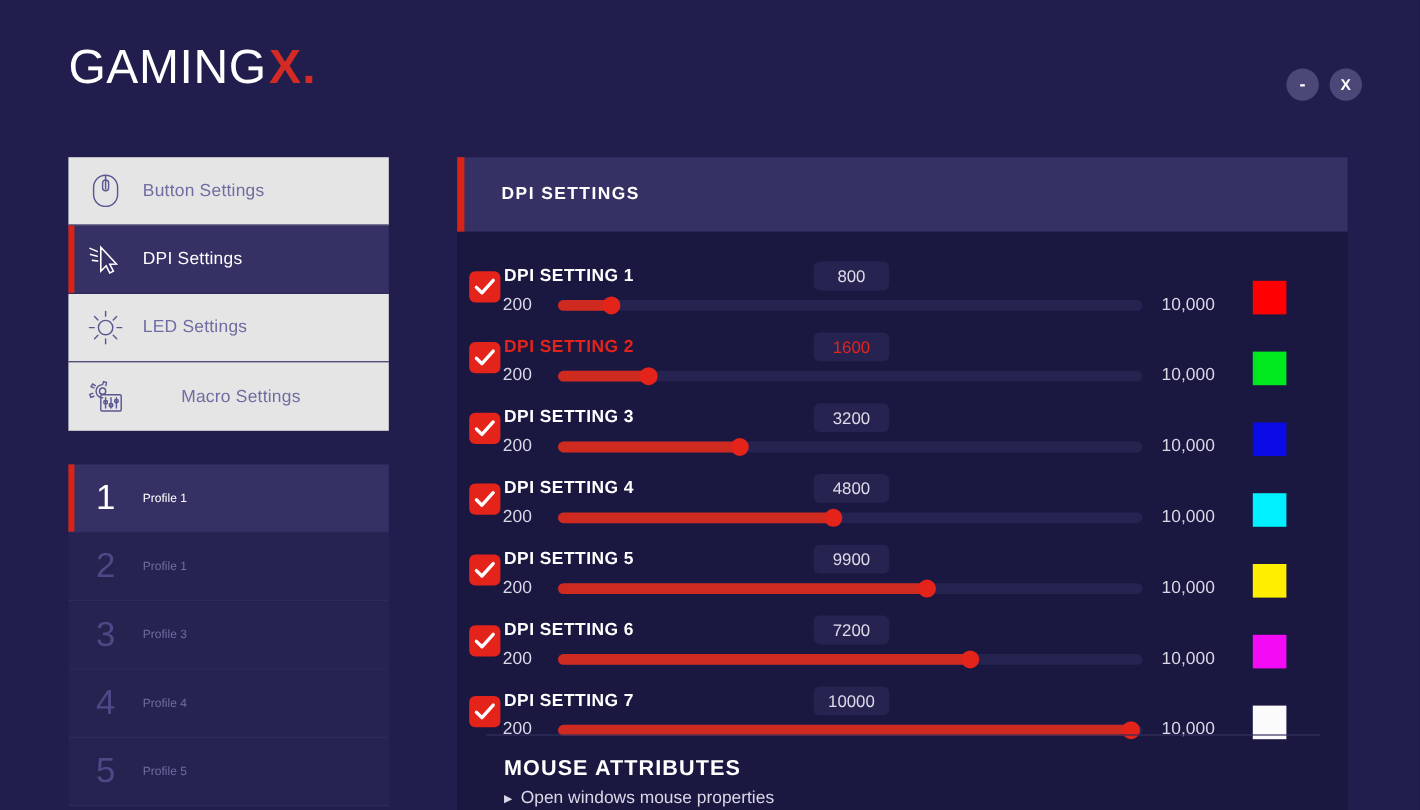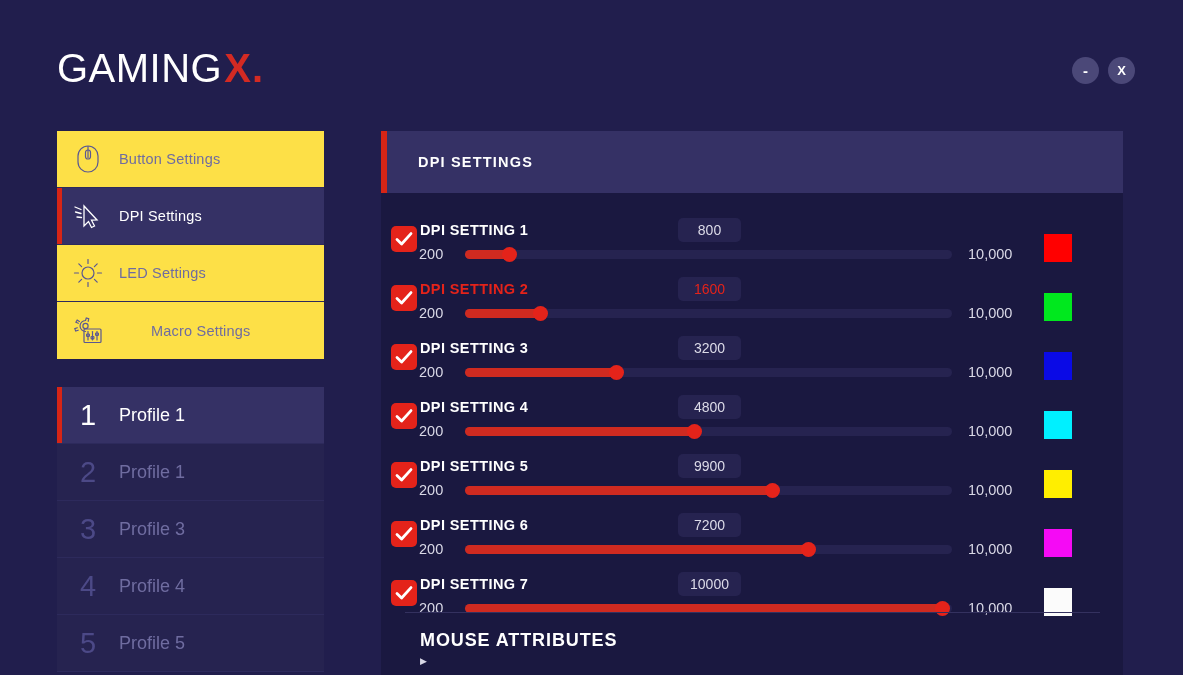--- a/index.html
+++ b/index.html
@@ -21,21 +21,21 @@
   #app-header {
     position: absolute;
     top: 0; left: 0;
     width: 1183px;
     height: 120px;
   }
 
   #logo {
     position: absolute;
     left: 57px;
-    top: 48px;
+    top: 36px;
     display: flex;
     align-items: flex-end;
     white-space: nowrap;
     line-height: 1;
   }
   #logo .logo-gaming {
     font-size: 40px;
     font-weight: 300;
     letter-spacing: 0.5px;
     color: #ffffff;
@@ -88,21 +88,21 @@
     left: 57px;
     top: 131px;
     width: 267px;
   }
 
   .nav-item {
     position: relative;
     height: 57px;
     display: flex;
     align-items: center;
-    background: #fde047;
+    background: #e5e5e5;
     border-bottom: 1px solid #2d2a5c;
     cursor: pointer;
   }
   .nav-item.active {
     background: #353165;
   }
   .nav-item.active::before {
     content: "";
     position: absolute;
     left: 0; top: 0;
@@ -147,21 +147,21 @@
   .profile-num {
     width: 62px;
     flex: 0 0 62px;
     text-align: center;
     font-size: 29px;
     font-weight: 300;
     color: #4c4987;
   }
   .profile-item.active .profile-num { color: #ffffff; }
   .profile-label {
-    font-size: 18px;
+    font-size: 10px;
     color: #6f6ca0;
   }
   .profile-item.active .profile-label { color: #ffffff; }
 
   
   #main-panel {
     position: absolute;
     left: 381px;
     top: 131px;
     width: 742px;
@@ -561,16 +561,17 @@
         <div class="dpi-max">10,000</div>
         <div class="dpi-swatch" style="background:#fbfbfb"></div>
       </div>
     </div>
 
   <div id="mouse-attributes">
     <div id="attr-divider"></div>
     <div id="attr-title">MOUSE ATTRIBUTES</div>
     <div id="attr-link-row">
       <span id="attr-arrow">▶</span>
+      <span id="attr-link">Open windows mouse properties</span>
     </div>
   </div>
 
 </div>
 
 </body></html>

